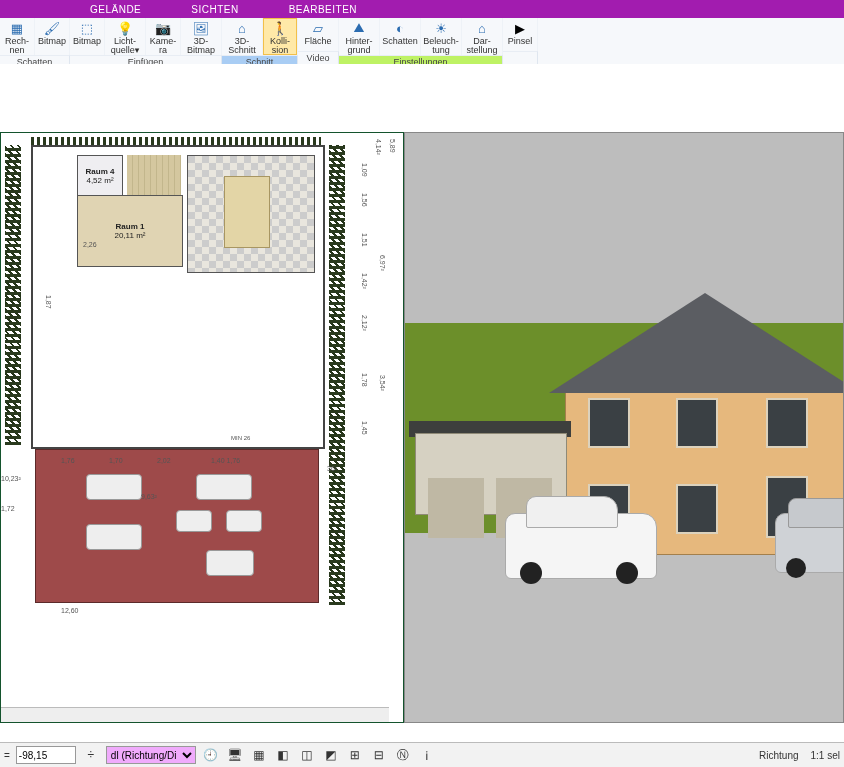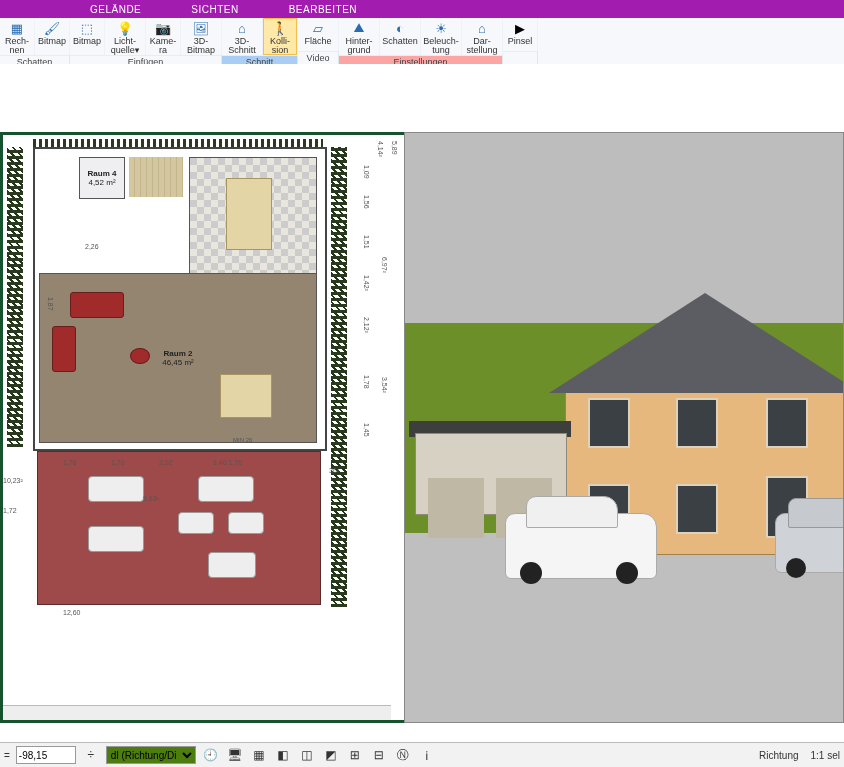--- a/index.html
+++ b/index.html
@@ -8,23 +8,23 @@
 .ribbon{height:46px;background:#f6f8fb;border-bottom:1px solid #c9d5e6;display:flex;align-items:stretch}
 .grp{display:flex;flex-direction:column;height:100%}
 .grp-btns{display:flex;flex:1}
 .grp-label{height:12px;line-height:12px;text-align:center;font-size:9px;color:#444;border-right:1px solid #dfe6ef;border-top:1px solid #e8edf4}
 .rbtn{width:34px;display:flex;flex-direction:column;align-items:center;justify-content:flex-start;padding-top:2px;border-right:1px solid #eef2f7;cursor:pointer}
 .rbtn.wide{width:40px}
 .rbtn .ic{width:16px;height:16px;display:flex;align-items:center;justify-content:center;font-size:13px;color:#2b6cb0}
 .rbtn .lbl{font-size:9px;line-height:9px;text-align:center;color:#333;margin-top:1px}
 .rbtn.active{background:#ffe9a8;box-shadow:inset 0 0 0 1px #f2c04a}
 .grp.sonst .grp-label{background:#a9cdf4}
-.grp.einst .grp-label{background:#fca5a5}
+.grp.einst .grp-label{background:#bef264}
 .workspace{position:absolute;top:64px;left:0;right:0;bottom:26px;background:#fff}
-.pane-left{position:absolute;left:0;top:68px;width:402px;bottom:18px;border:3px solid #14532d;background:#fff;overflow:hidden}
+.pane-left{position:absolute;left:0;top:68px;width:402px;bottom:18px;border:1px solid #14532d;background:#fff;overflow:hidden}
 .pane-right{position:absolute;right:0;top:68px;width:438px;bottom:18px;border:1px solid #888;background:#a8a8a8;overflow:hidden}
 .scrollh{position:absolute;left:0;right:14px;bottom:0;height:14px;background:#eee;border-top:1px solid #bbb}
 .plan{position:absolute;left:30px;top:12px;width:300px;height:510px}
 .outer{position:absolute;left:0;top:0;width:290px;height:300px;background:#fff;border:2px solid #444}
 .room{position:absolute;border:1px solid #555;font-size:8px;display:flex;flex-direction:column;align-items:center;justify-content:center;color:#222}
 .r1{left:44px;top:48px;width:104px;height:70px;background:#e0d4b3}
 .r4{left:44px;top:8px;width:44px;height:40px;background:#efeef1}
 .stair{position:absolute;left:94px;top:8px;width:54px;height:40px;background:repeating-linear-gradient(90deg,#d4c79f 0 5px,#c2b68c 5px 6px)}
 .r3{left:154px;top:8px;width:126px;height:116px;background:repeating-conic-gradient(#e9e6de 0 25%,#ccc 0 50%);background-size:14px 14px}
 .r2{left:4px;top:124px;width:276px;height:168px;background:#948571}
@@ -40,21 +40,21 @@
 .wall{position:absolute;left:0;top:90px;width:280px;height:170px;background:#e6b87d;border:1px solid #a37f4c}
 .roof{position:absolute;left:-16px;top:0;width:312px;height:100px;background:#5b5d62;clip-path:polygon(50% 0,100% 100%,0 100%)}
 .win{position:absolute;width:38px;height:46px;background:#3a4044;border:2px solid #dcd2bd}
 .gar3d{position:absolute;left:10px;top:270px;width:150px;height:110px}
 .gar3d .gw{position:absolute;left:0;top:30px;width:150px;height:80px;background:#d6d1c2;border:1px solid #8f8a77}
 .gar3d .gr{position:absolute;left:-6px;top:18px;width:162px;height:16px;background:#3d3f3d}
 .gar3d .door{position:absolute;top:44px;width:56px;height:60px;background:#bfb8a4}
 .car3d{position:absolute;background:#f5f5f5;border:1px solid #aaa;border-radius:10px 14px 6px 6px}
 .statusbar{position:absolute;left:0;right:0;bottom:0;height:24px;border-top:1px solid #bbb;background:#f2f2f2;display:flex;align-items:center;padding:0 4px;gap:6px;font-size:10px;color:#333}
 .sb-in{width:54px;height:16px;border:1px solid #999;background:#fff;padding:0 2px;font-size:10px}
-.sb-sel{width:90px;height:18px;border:1px solid #999;background:#4d7c0f;font-size:10px}
+.sb-sel{width:90px;height:18px;border:1px solid #999;background:#f0abfc;font-size:10px}
 .sb-ic{width:16px;height:16px;display:flex;align-items:center;justify-content:center;border:1px solid transparent;cursor:pointer;font-size:12px}
 .sb-right{margin-left:auto;display:flex;gap:12px}
 .hedge{position:absolute;width:16px;background:repeating-linear-gradient(0deg,#2a3a1e 0 3px,transparent 3px 6px),repeating-linear-gradient(45deg,#243418 0 2px,transparent 2px 5px)}
 </style>
 </head>
 <body>
 
 <div class="menubar">
   <span>GELÄNDE</span>
   <span>SICHTEN</span>
@@ -163,32 +163,28 @@
       <div class="hedge" style="left:-26px;top:0;height:300px"></div>
       <div class="hedge" style="left:298px;top:0;height:460px"></div>
       <div class="hedge" style="left:0;top:-8px;width:290px;height:10px;background:repeating-linear-gradient(90deg,#2a3a1e 0 3px,transparent 3px 6px)"></div>
 
       <div class="outer">
         <div class="room r4">
           <b>Raum 4</b>
           <span>4,52 m²</span>
         </div>
         <div class="stair"></div>
+        <div class="room r1">
+          <b>Raum 1</b>
+          <span>20,11 m²</span>
+        </div>
         <div class="room r3">
           <b>Raum 3</b>
           <span>25,90 m²</span>
           <div class="table" style="left:36px;top:20px;width:44px;height:70px"></div>
-        </div>
-        <div class="room r2">
-          <b>Raum 2</b>
-          <span>46,45 m²</span>
-          <div class="sofa" style="left:30px;top:18px;width:52px;height:24px"></div>
-          <div class="sofa" style="left:12px;top:52px;width:22px;height:44px"></div>
-          <div class="sofa" style="left:90px;top:74px;width:18px;height:14px;border-radius:50%"></div>
-          <div class="table" style="left:180px;top:100px;width:50px;height:42px"></div>
         </div>
       </div>
 
       <div class="garage">
         <div class="car" style="left:50px;top:24px"></div>
         <div class="car" style="left:50px;top:74px"></div>
         <div class="car" style="left:160px;top:24px"></div>
         <div class="car" style="left:140px;top:60px;width:34px;height:20px"></div>
         <div class="car" style="left:190px;top:60px;width:34px;height:20px"></div>
         <div class="car" style="left:170px;top:100px;width:46px"></div>

